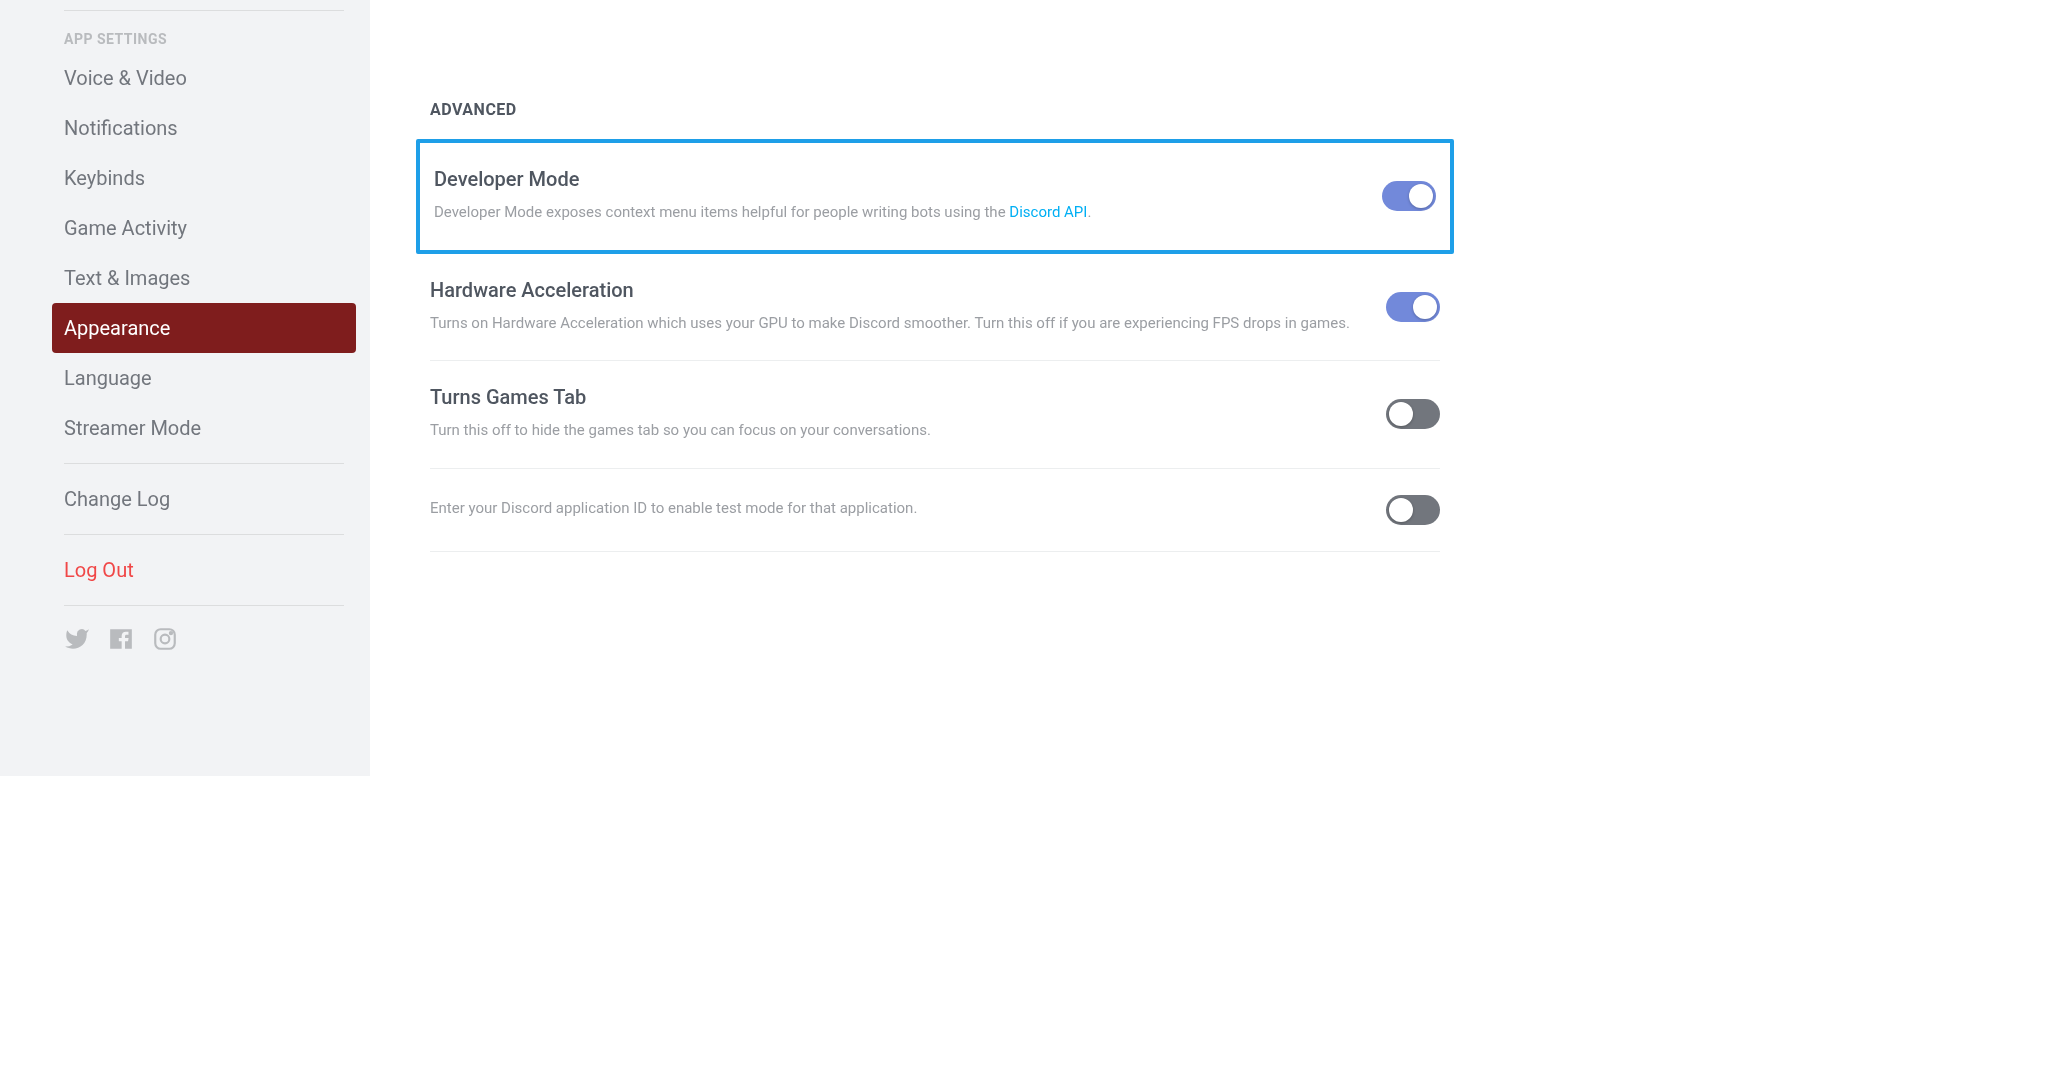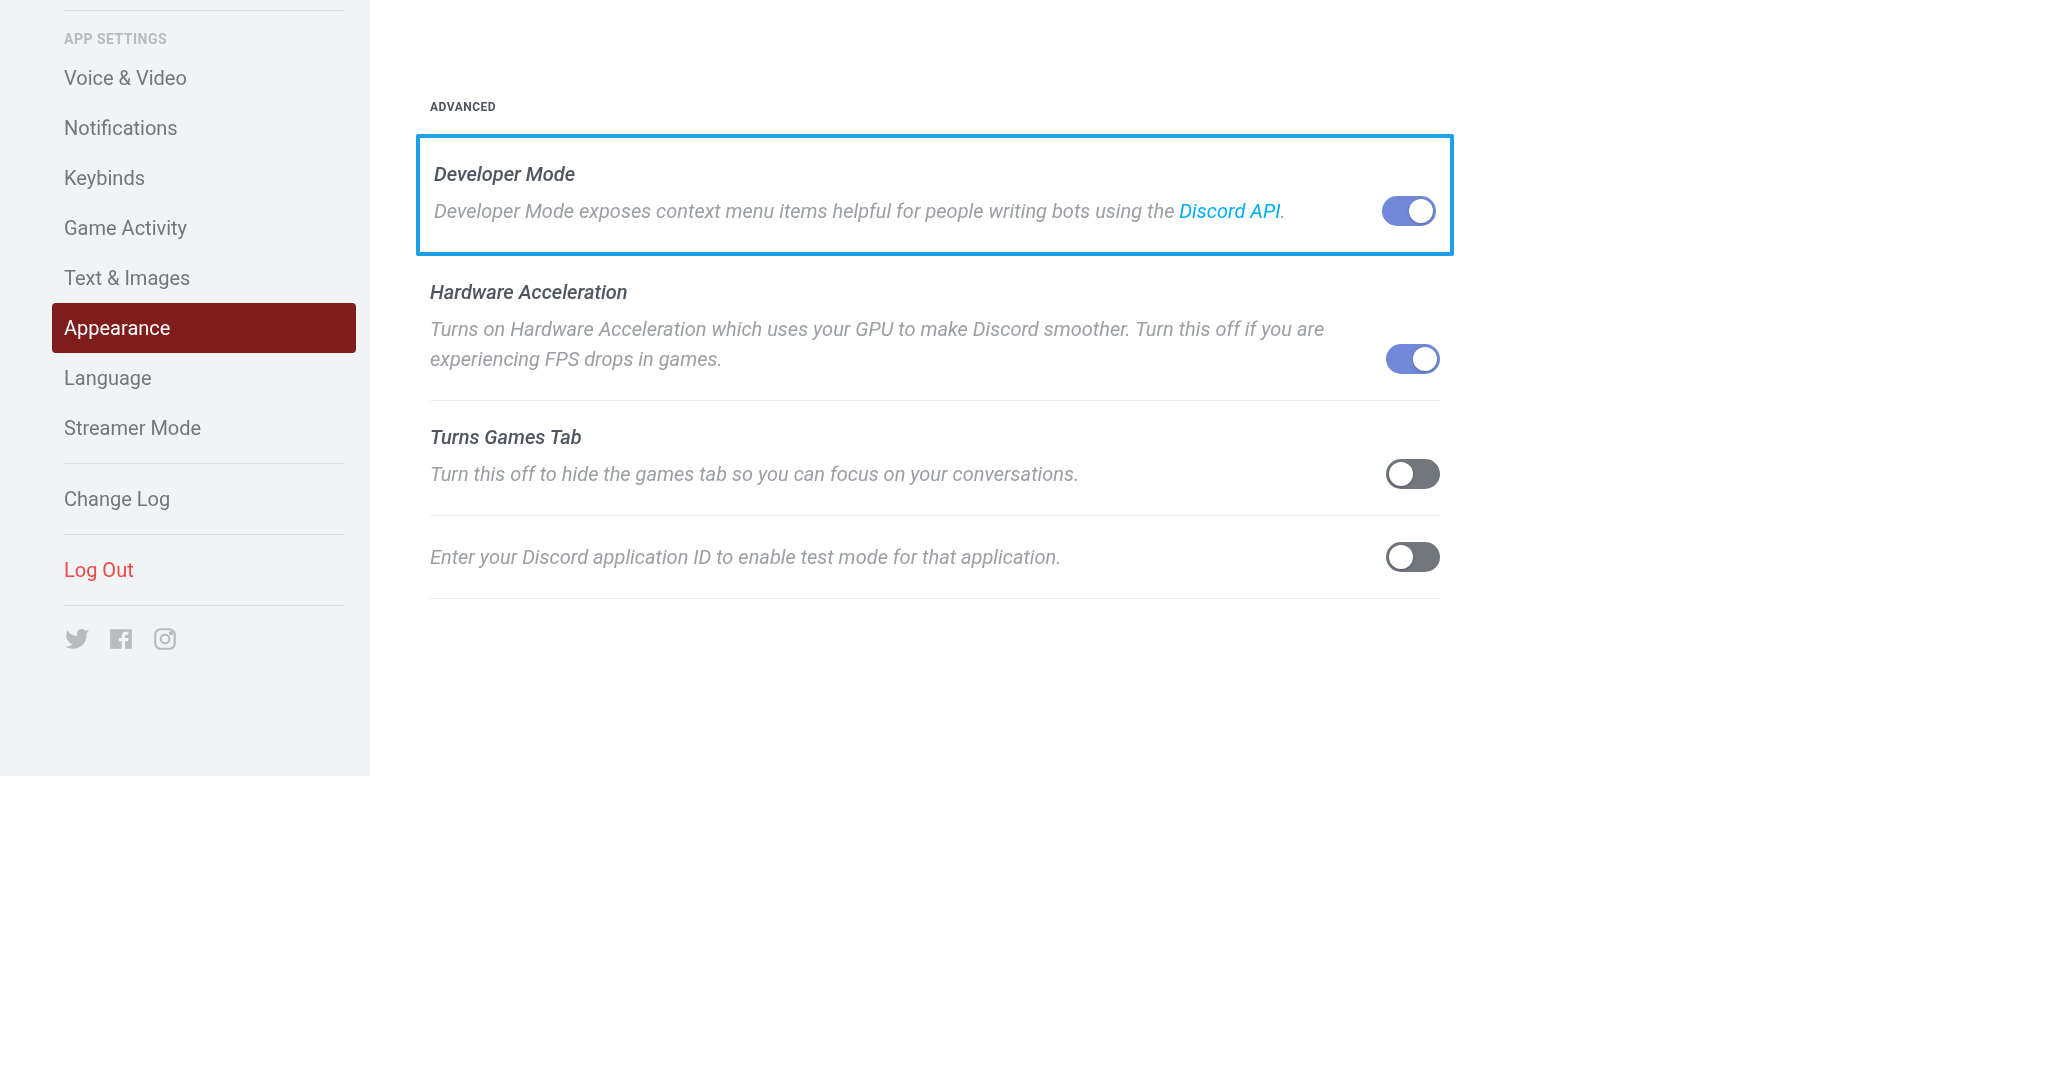--- a/index.html
+++ b/index.html
@@ -57,21 +57,21 @@
   }
   .social-row svg { display: block; }
 
   
   .content {
     flex: 1;
     padding: 100px 60px 0 60px;
     background: #ffffff;
   }
   .section-header {
-    font-size: 12px;
+    font-size: 16px;
     font-weight: 700;
     letter-spacing: 0.5px;
     color: #4f5660;
     margin-bottom: 24px;
   }
   .setting-block {
     padding: 24px 0 26px 0;
     border-bottom: 1px solid #eceeef;
     position: relative;
   }
@@ -79,31 +79,30 @@
     border: 4px solid #1e9fe8;
     border-radius: 2px;
     padding: 24px 14px 26px 14px;
     margin-left: -14px;
     margin-right: -14px;
     margin-top: -4px;
   }
   .setting-row {
     display: flex;
     justify-content: space-between;
-    align-items: flex-end;
-    font-style: italic;
+    align-items: center;
   }
   .setting-title {
     font-size: 20px;
     font-weight: 500;
     color: #4f5660;
     margin-bottom: 10px;
   }
   .setting-desc {
-    font-size: 20px;
+    font-size: 15px;
     color: #9b9ea3;
     line-height: 1.5;
     max-width: 920px;
   }
   .setting-desc a {
     color: #00aff4;
     text-decoration: none;
   }
   
   .toggle {

